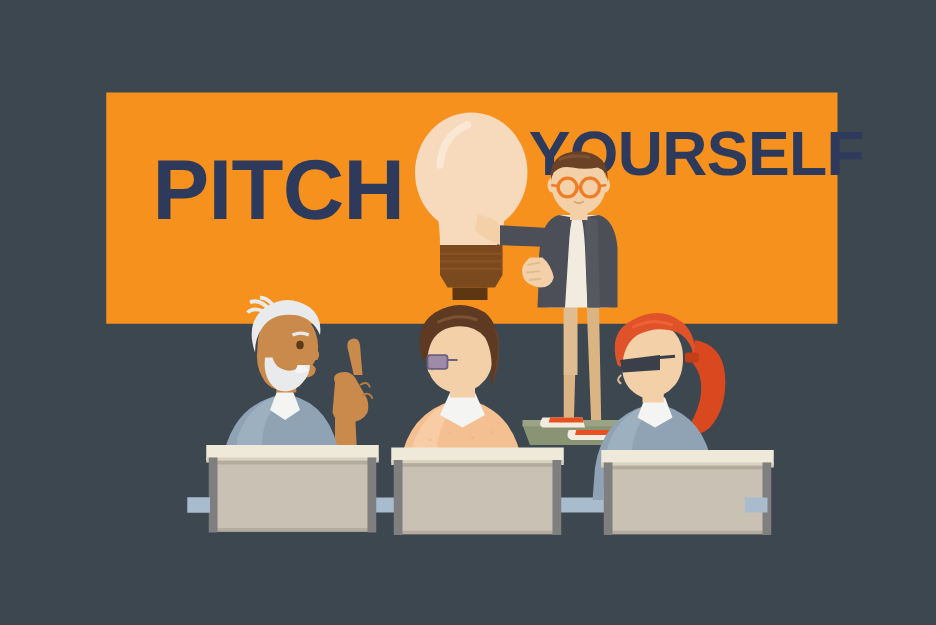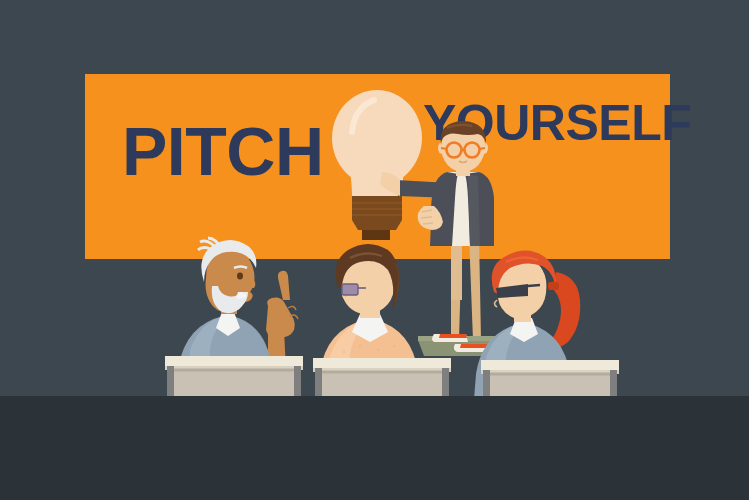--- a/index.html
+++ b/index.html
@@ -7,21 +7,21 @@
     margin: 0;
     padding: 0;
     background: #2b3238;
   }
   body {
     font-family: "Liberation Sans", sans-serif;
   }
   #scene {
     position: relative;
     width: 749px;
-    height: 396px;
+    height: 500px;
     overflow: hidden;
     background: #3d4750;
     text-align: right;
   }
   #scene svg {
     display: block;
     width: 749px;
     height: 500px;
   }
   .banner-text {

